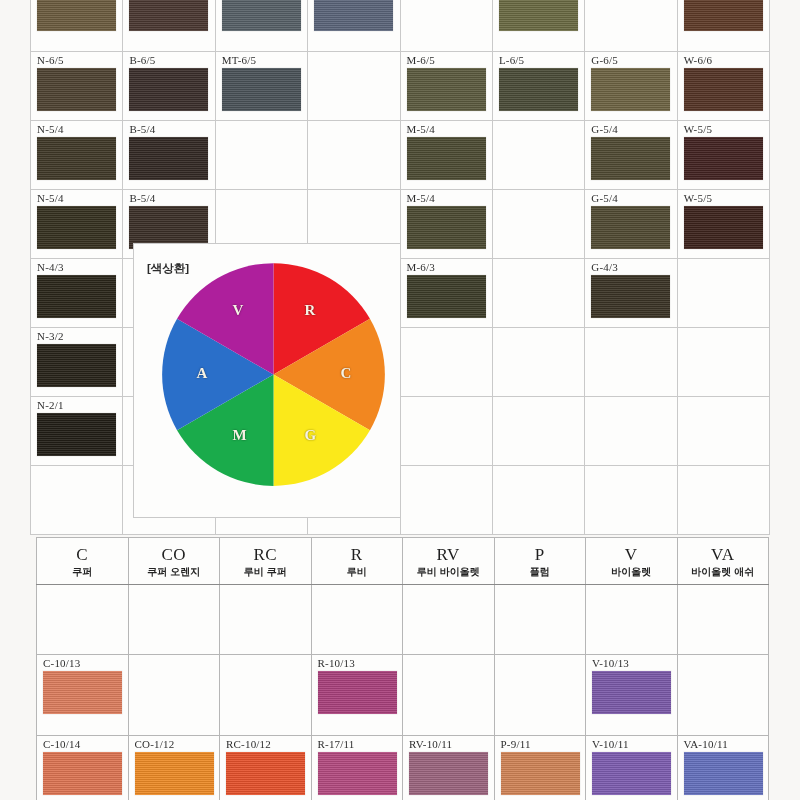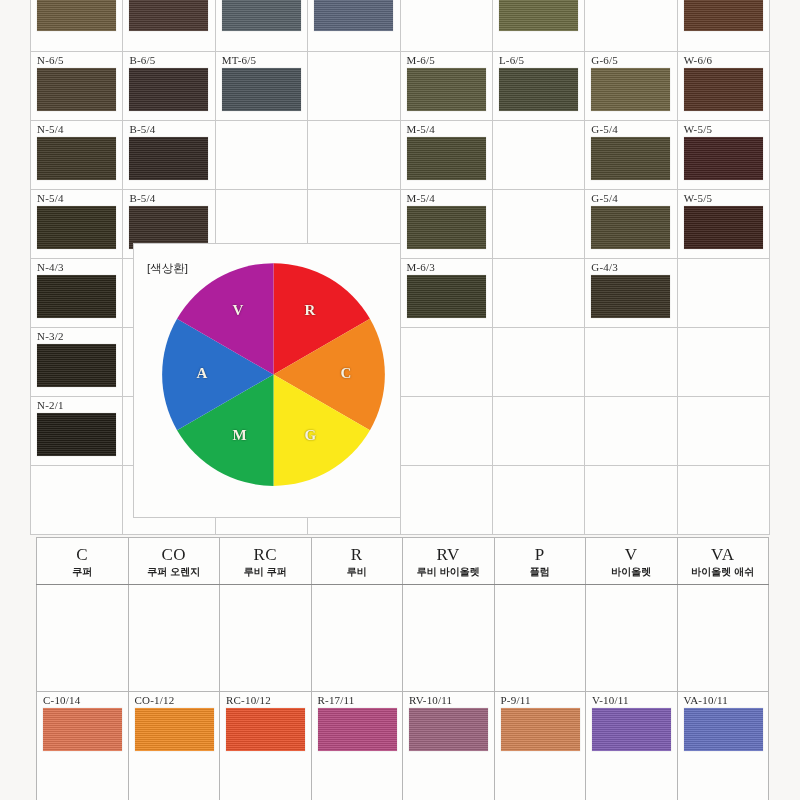--- a/index.html
+++ b/index.html
@@ -84,20 +84,21 @@
     box-sizing: border-box;
     overflow: hidden;
   }
   #wheel-label {
     position: absolute;
     left: 13px;
     top: 17px;
     font-family: "Liberation Sans", "DejaVu Sans", sans-serif;
     font-size: 11.5px;
     color: #2b2b2b;
+    font-weight: bold;
   }
   #wheel {
     position: absolute;
     left: 27px;
     top: 18px;
     width: 225px;
     height: 225px;
   }
   .wheel-letter {
     position: absolute;
@@ -440,20 +441,45 @@
             <td></td>
             <td></td>
             <td></td>
             <td></td>
             <td></td>
             <td></td>
           </tr>
           <tr class="swatch-row">
             <td>
               <div class="cell-inner">
+                <span class="code">C-10/13</span>
+                <div class="swatch" style="background: repeating-linear-gradient(0deg, rgba(255, 255, 255, 0.1) 0px, rgba(255, 255, 255, 0.1) 1px, rgba(0, 0, 0, 0.1) 1px, rgba(0, 0, 0, 0.1) 2px), linear-gradient(rgb(221, 125, 93), rgb(221, 125, 93));"></div>
+              </div>
+            </td>
+            <td></td>
+            <td></td>
+            <td>
+              <div class="cell-inner">
+                <span class="code">R-10/13</span>
+                <div class="swatch" style="background: repeating-linear-gradient(0deg, rgba(255, 255, 255, 0.1) 0px, rgba(255, 255, 255, 0.1) 1px, rgba(0, 0, 0, 0.1) 1px, rgba(0, 0, 0, 0.1) 2px), linear-gradient(rgb(169, 65, 124), rgb(169, 65, 124));"></div>
+              </div>
+            </td>
+            <td></td>
+            <td></td>
+            <td>
+              <div class="cell-inner">
+                <span class="code">V-10/13</span>
+                <div class="swatch" style="background: repeating-linear-gradient(0deg, rgba(255, 255, 255, 0.1) 0px, rgba(255, 255, 255, 0.1) 1px, rgba(0, 0, 0, 0.1) 1px, rgba(0, 0, 0, 0.1) 2px), linear-gradient(rgb(122, 89, 168), rgb(122, 89, 168));"></div>
+              </div>
+            </td>
+            <td></td>
+          </tr>
+          <tr class="swatch-row">
+            <td>
+              <div class="cell-inner">
                 <span class="code">C-10/14</span>
                 <div class="swatch" style="background: repeating-linear-gradient(0deg, rgba(255, 255, 255, 0.1) 0px, rgba(255, 255, 255, 0.1) 1px, rgba(0, 0, 0, 0.1) 1px, rgba(0, 0, 0, 0.1) 2px), linear-gradient(rgb(221, 116, 82), rgb(221, 116, 82));"></div>
               </div>
             </td>
             <td>
               <div class="cell-inner">
                 <span class="code">CO-1/12</span>
                 <div class="swatch" style="background: repeating-linear-gradient(0deg, rgba(255, 255, 255, 0.1) 0px, rgba(255, 255, 255, 0.1) 1px, rgba(0, 0, 0, 0.1) 1px, rgba(0, 0, 0, 0.1) 2px), linear-gradient(rgb(237, 138, 37), rgb(237, 138, 37));"></div>
               </div>
             </td>

